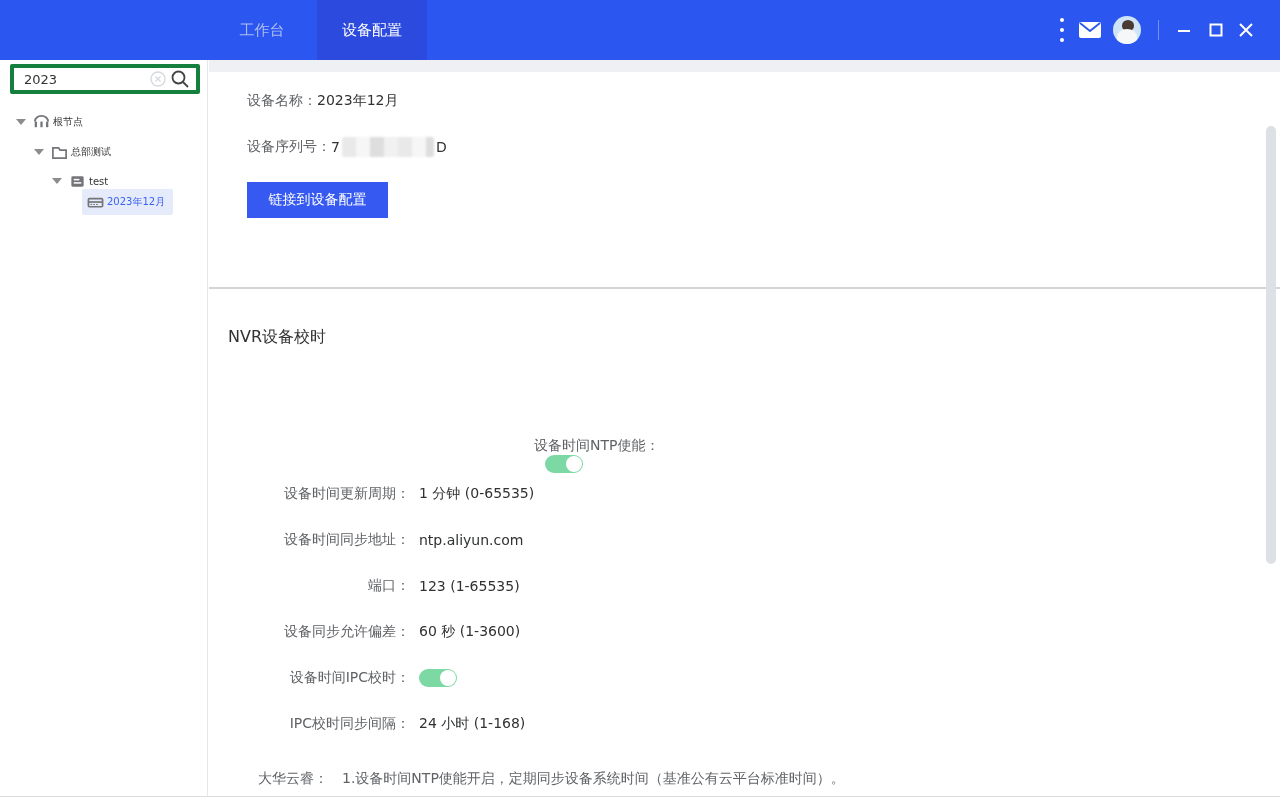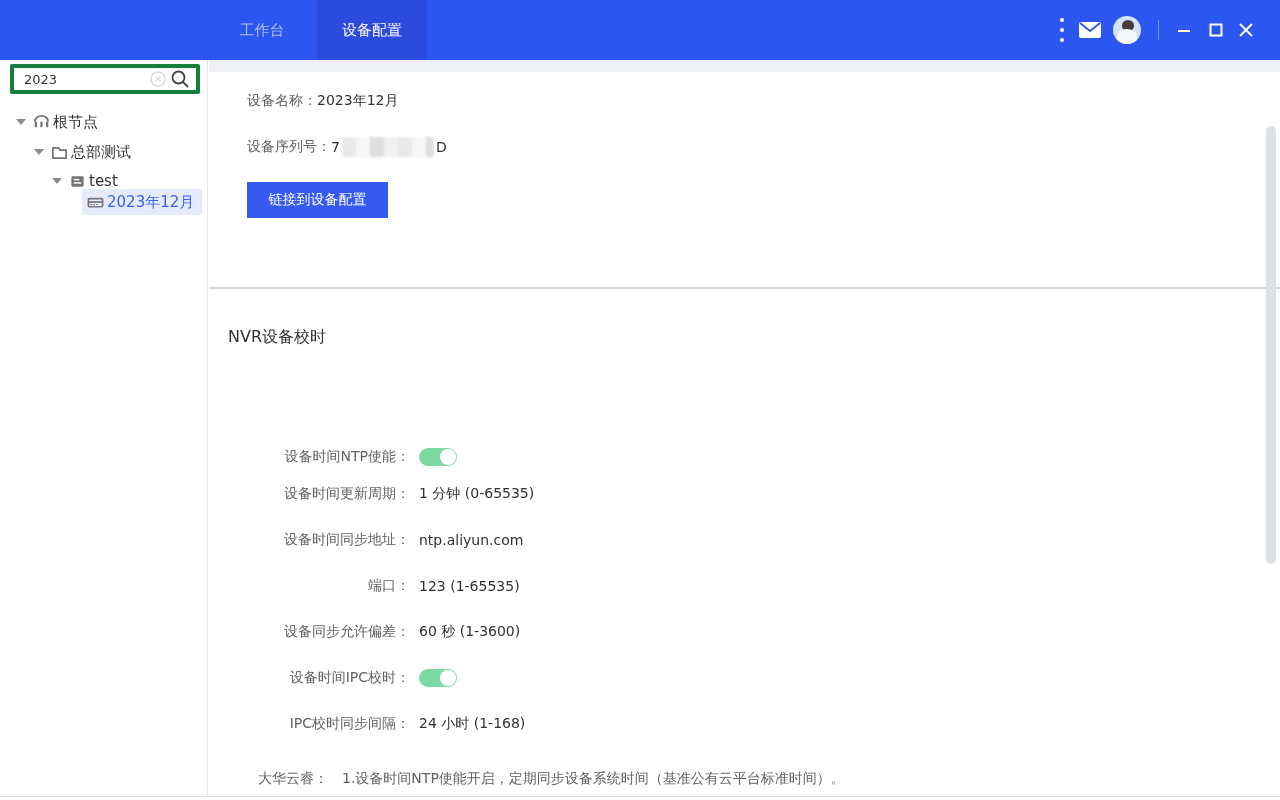--- a/index.html
+++ b/index.html
@@ -25,21 +25,21 @@
   .win-btn { position:absolute; top:0; width:30px; height:60px; display:flex; align-items:center; justify-content:center; cursor:pointer; }
   .win-min { left:1169px; } .win-max { left:1201px; } .win-close { left:1231px; }
 
   
   .sidebar { position:absolute; left:0; top:60px; width:208px; height:737px; background:#fff; border-right:1px solid #e4e7ed; }
   .searchbox { position:absolute; left:10px; top:4px; width:190px; height:30px; border:4px solid #15803d; border-radius:2px; background:#fff; display:flex; align-items:center; }
   .searchbox input { border:none; outline:none; flex:1; min-width:0; padding:0 6px 0 10px; font-size:13px; color:#333; font-family:inherit; background:transparent; }
   .search-clear { width:16px; height:16px; margin-right:4px; cursor:pointer; flex:none; }
   .search-go { width:20px; height:20px; margin-right:6px; cursor:pointer; flex:none; }
   .tree { position:absolute; left:0; top:44px; width:208px; }
-  .tree-row { position:absolute; height:26px; display:flex; align-items:center; cursor:pointer; color:#333; font-size:15px; }
+  .tree-row { position:absolute; height:26px; display:flex; align-items:center; cursor:pointer; color:#333; font-size:10px; }
   .tree-row .caret { width:0; height:0; border-left:5px solid transparent; border-right:5px solid transparent; border-top:6px solid #8c8c8c; margin-right:7px; flex:none; }
   .tree-row .t-icon { width:17px; height:17px; margin-right:3px; flex:none; }
   .row-root { left:16px; top:5px; }
   .row-org  { left:34px; top:35px; }
   .row-dev  { left:52px; top:64px; }
   .row-leaf { left:82px; top:85px; height:26px; background:#e5ebfa; padding:0 8px 0 5px; color:#3a62f0; border-radius:2px; }
 
   
   .content { position:absolute; left:209px; top:60px; width:1071px; height:737px; background:#eef0f3;padding-left:23px; }
   .card-top { position:absolute; left:0; top:12px; width:1071px; height:215px; background:#fff; }
@@ -176,21 +176,21 @@
         <span class="info-value">7</span>
         <span class="sn-blur"></span>
         <span class="info-value">D</span>
       </div>
       <button class="connect-btn">链接到设备配置</button>
     </div>
 
     <div class="card-bottom">
       <div class="section-title">NVR设备校时</div>
 
-      <div class="form-row" style="top:158px;">
+      <div class="form-row" style="top:148px;flex-direction:column;">
         <span class="form-label">设备时间NTP使能：</span>
         <div class="switch on">
             <div class="knob"></div>
           </div>
       </div>
       <div class="form-row" style="top:195px;">
         <span class="form-label">设备时间更新周期：</span>
         <span class="form-value">1 分钟 (0-65535)</span>
       </div>
       <div class="form-row" style="top:241px;">

